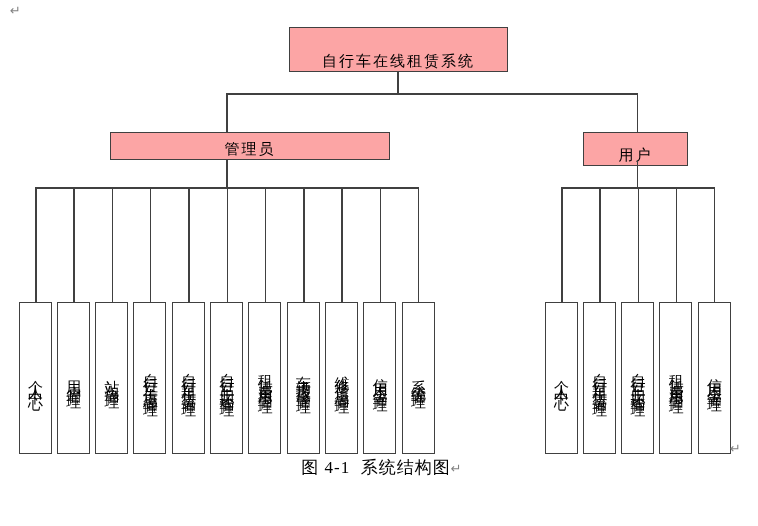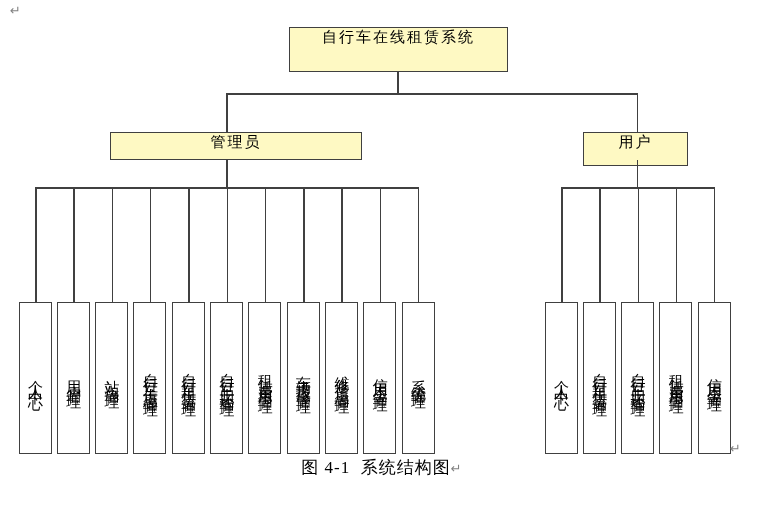--- a/index.html
+++ b/index.html
@@ -6,22 +6,22 @@
   #page{
     position:relative;width:758px;height:526px;background:#ffffff;
     font-family:"Liberation Serif","DejaVu Serif",serif;color:#000;
     overflow:hidden;
   }
   .mark{
     position:absolute;color:#828282;font-size:13px;line-height:13px;
     font-family:"DejaVu Sans",sans-serif;
   }
   .node{
-    position:absolute;box-sizing:border-box;border:1.5px solid #404040;background:#fef9c3;
-    display:flex;align-items:flex-start;justify-content:center;
+    position:absolute;box-sizing:border-box;border:1.5px solid #404040;background:#fca5a5;
+    display:flex;align-items:flex-end;justify-content:center;
     font-size:15px;letter-spacing:2px;white-space:nowrap;
   }
   .leaf{
     position:absolute;box-sizing:border-box;border:1.5px solid #404040;background:#fff;
     width:33px;top:302px;height:152px;
     display:flex;align-items:center;justify-content:center;
     writing-mode:vertical-rl;text-orientation:upright;
     font-size:15px;letter-spacing:5px;line-height:1;
   }
   .line{position:absolute;background:#404040;}
@@ -44,21 +44,21 @@
 
   <div class="node" style="left:289px;top:27px;width:219px;height:45px;">
     <span>自行车在线租赁系统</span>
   </div>
 
   <div class="line v" style="left:397px;top:72px;height:21px;"></div>
   <div class="line h" style="left:226px;top:93px;width:412px;"></div>
   <div class="line v" style="left:226px;top:93px;height:39px;"></div>
   <div class="line v" style="left:636.5px;top:93px;height:39px;"></div>
 
-  <div class="node" style="left:110px;top:132px;width:252px;height:28px;font-family:Liberation Mono, monospace;">
+  <div class="node" style="left:110px;top:132px;width:280px;height:28px;font-family:Liberation Mono, monospace;">
     <span>管理员</span>
   </div>
   <div class="node" style="left:583px;top:132px;width:105px;height:34px;">
     <span>用户</span>
   </div>
 
   <div class="line v" style="left:226px;top:160px;height:27px;"></div>
   <div class="line h" style="left:35px;top:187px;width:384px;"></div>
   <div class="line v" style="left:35px;top:187px;height:115px;"></div>
   <div class="line v" style="left:73.3px;top:187px;height:115px;"></div>

